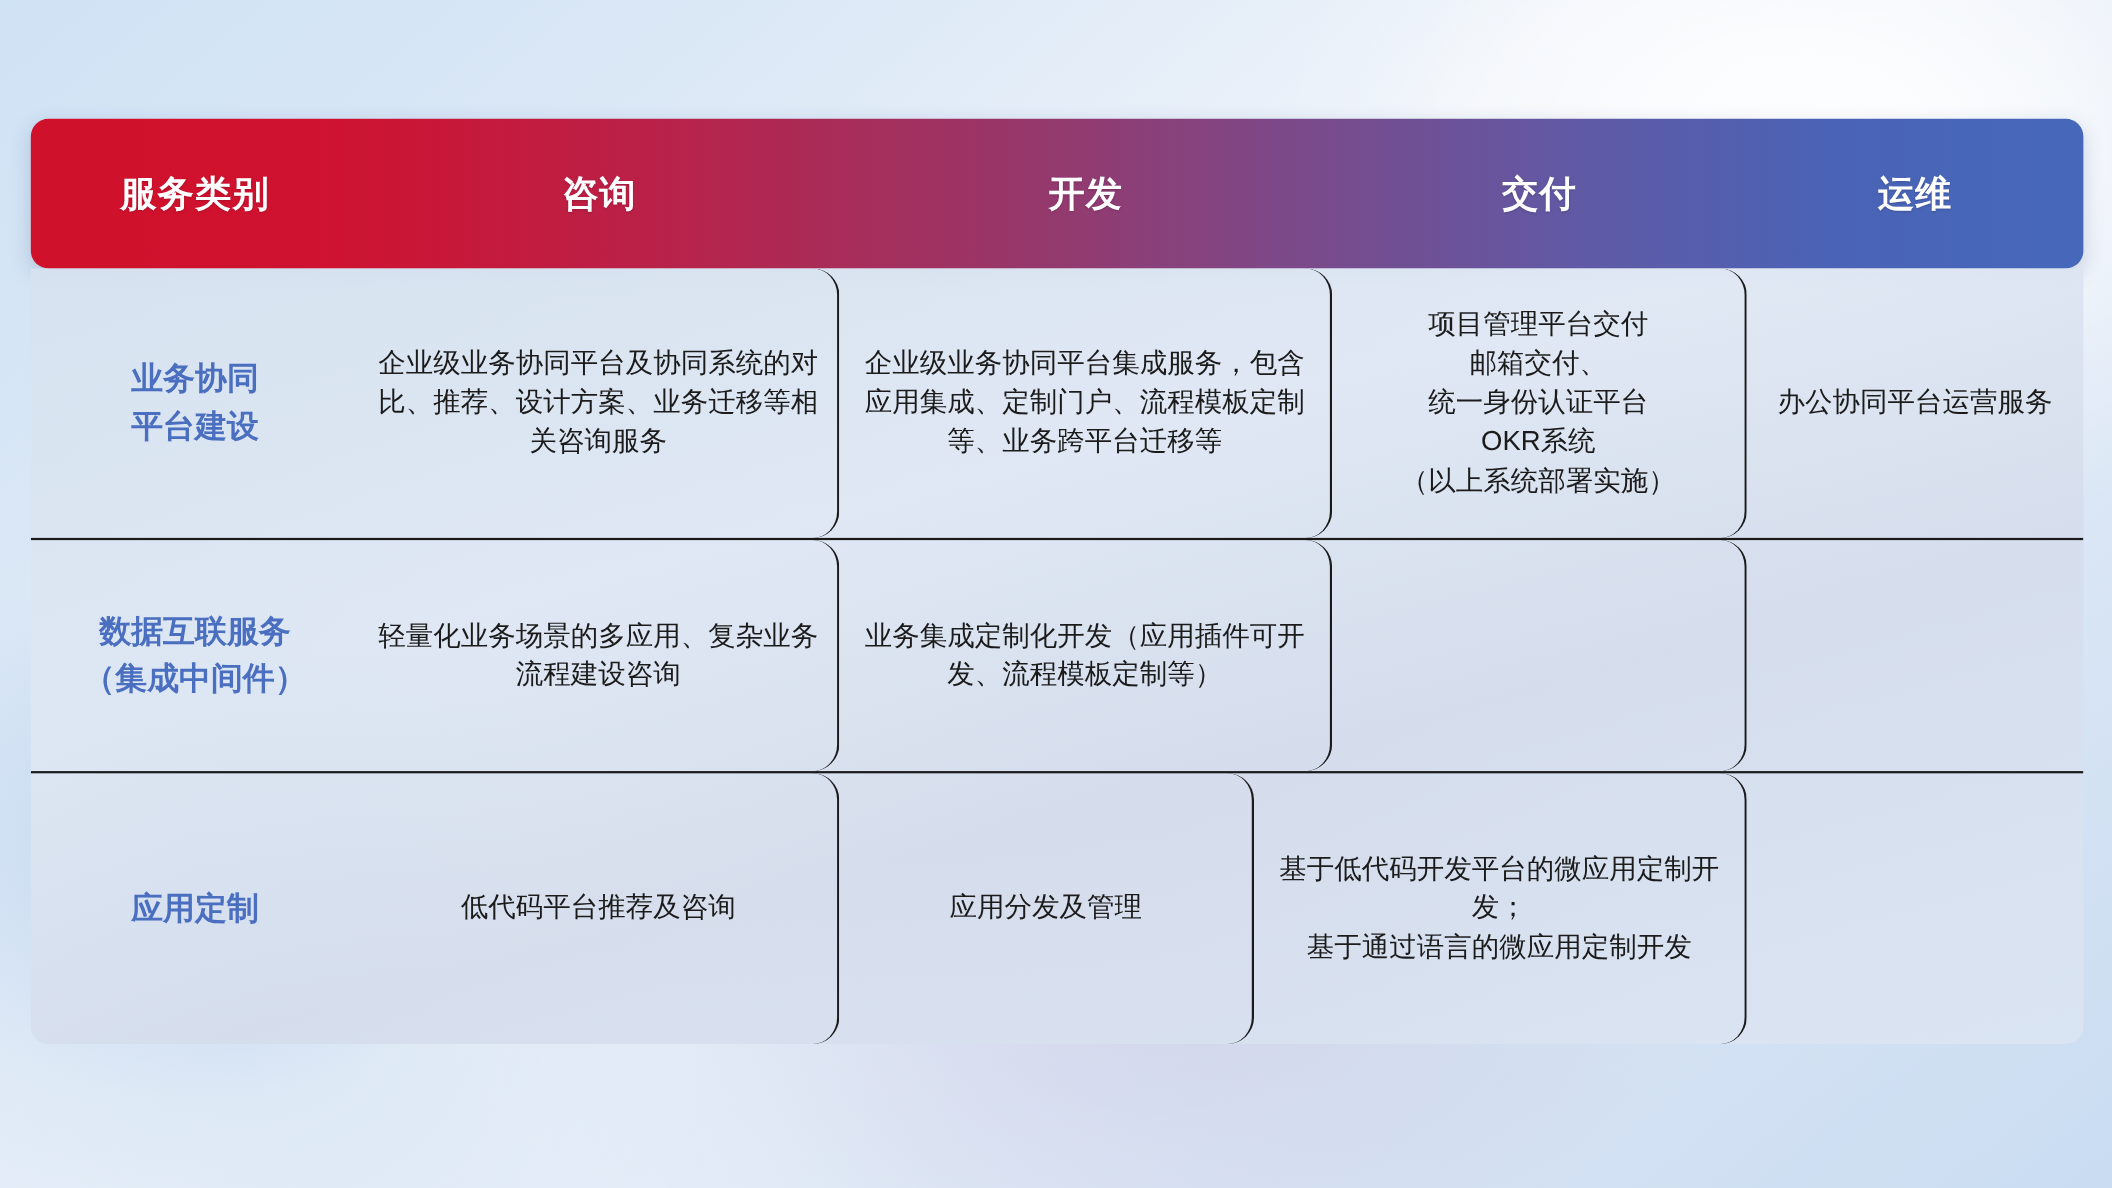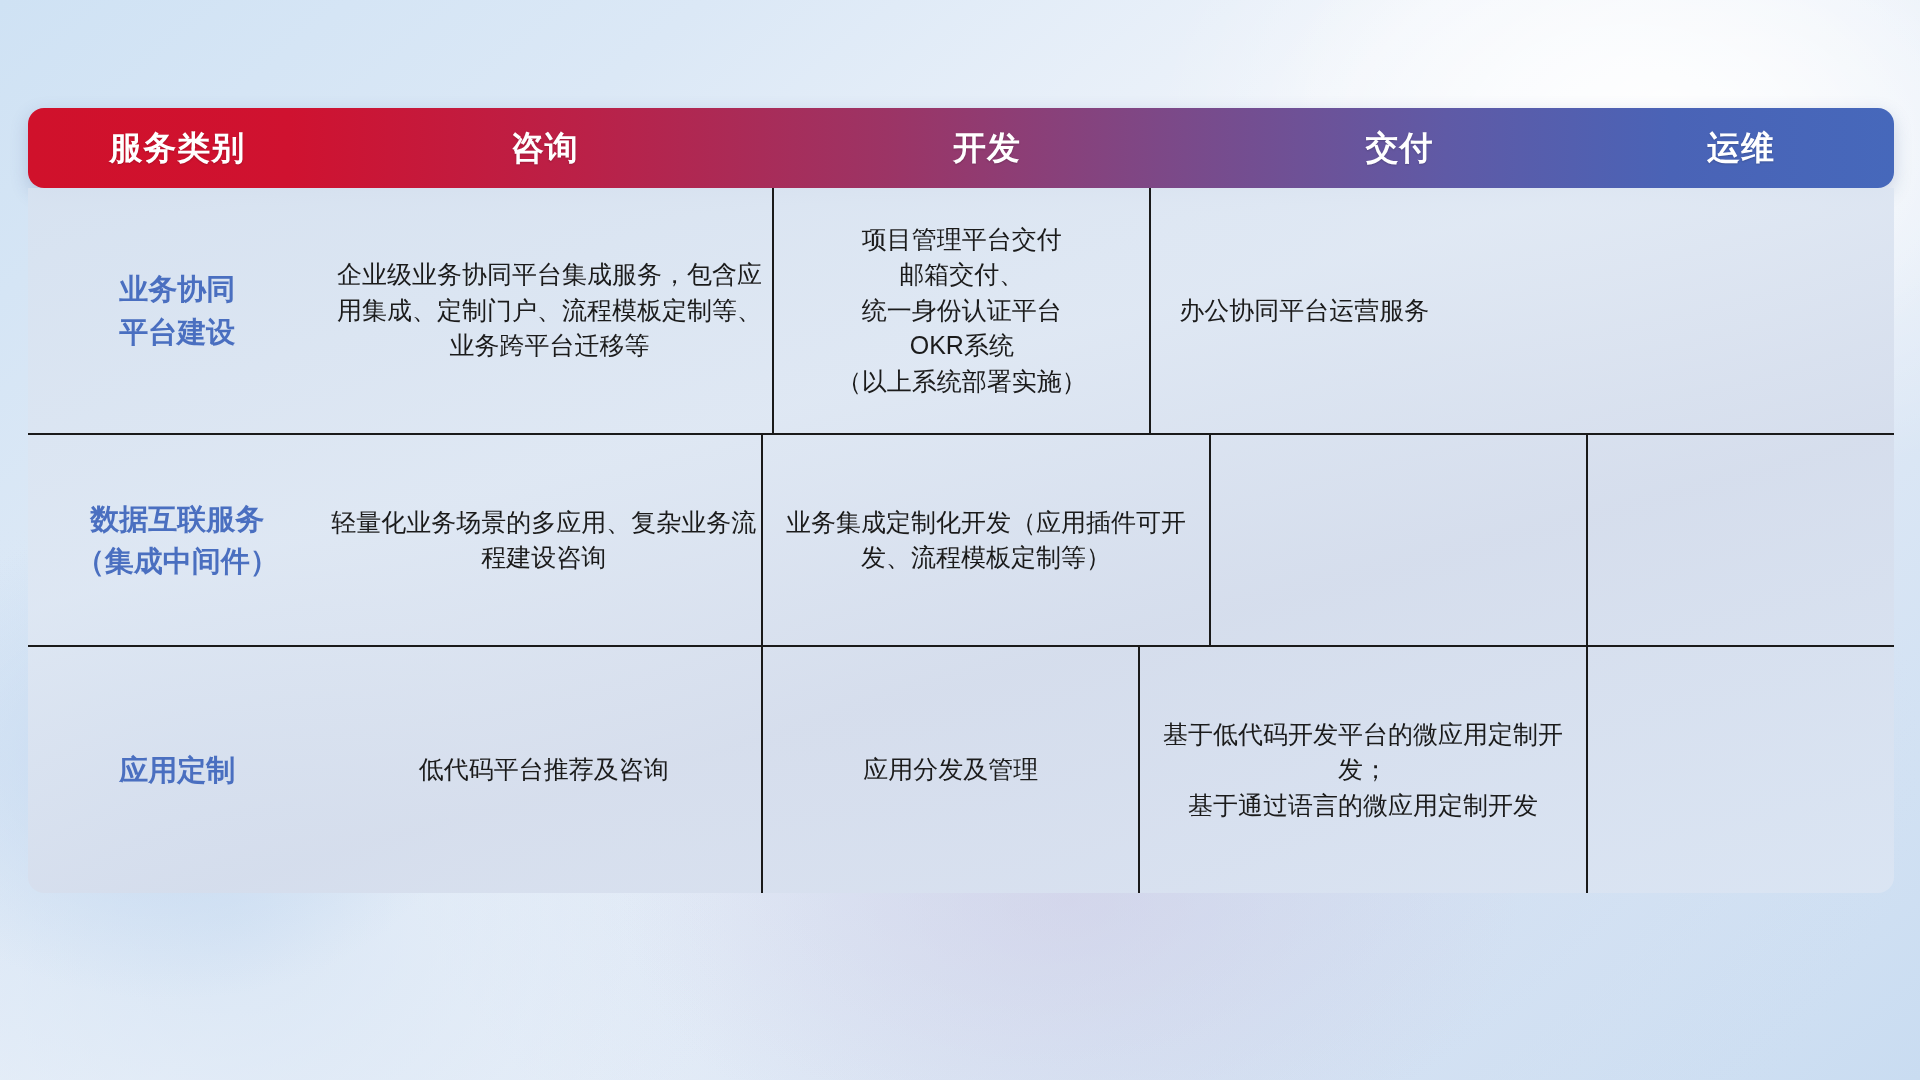--- a/index.html
+++ b/index.html
@@ -49,21 +49,21 @@
   .table-wrap {
     position: absolute;
     left: 28px;
     top: 108px;
     width: 1866px;
   }
 
   
   .thead {
     display: flex;
-    height: 80px;
+    height: 136px;
     border-radius: 16px;
     background: linear-gradient(90deg,
         #d0112b 0%,
         #cf1230 14%,
         #ba2148 30%,
         #9c3465 46%,
         #7a4a8a 62%,
         #5f5aa6 76%,
         #4a63b6 88%,
         #4668bb 100%);
@@ -96,27 +96,28 @@
     display: flex;
     border-bottom: 2px solid #1a1a1a;
   }
   .tr:last-child { border-bottom: none; }
 
   .td {
     display: flex;
     align-items: center;
     justify-content: center;
     text-align: center;
-    padding: 10px 4px;
+    padding: 10px 16px;
     box-sizing: border-box;
     border-right: 2px solid #1a1a1a;
     font-size: 25px;
     line-height: 1.42;
     color: #1b1b1b;
     white-space: pre-line;
+    border-radius: 24px;
   }
   .td.first {
     border-right: none;
     color: #4a6fc0;
     font-weight: bold;
     font-size: 29px;
     line-height: 1.45;
   }
   .td.last { border-right: none; }
 
@@ -148,20 +149,21 @@
       <div class="th c3">开发</div>
       <div class="th c4">交付</div>
       <div class="th c5">运维</div>
     </div>
 
     <div class="tbody">
 
       <div class="tr r1">
         <div class="td first c1">业务协同
 平台建设</div>
+        <div class="td c2">企业级业务协同平台及协同系统的对比、推荐、设计方案、业务迁移等相关咨询服务</div>
         <div class="td c3">企业级业务协同平台集成服务，包含应用集成、定制门户、流程模板定制等、业务跨平台迁移等</div>
         <div class="td c4">项目管理平台交付
 邮箱交付、
 统一身份认证平台
 OKR系统
 （以上系统部署实施）</div>
         <div class="td last c5">办公协同平台运营服务</div>
       </div>
 
       <div class="tr r2">

